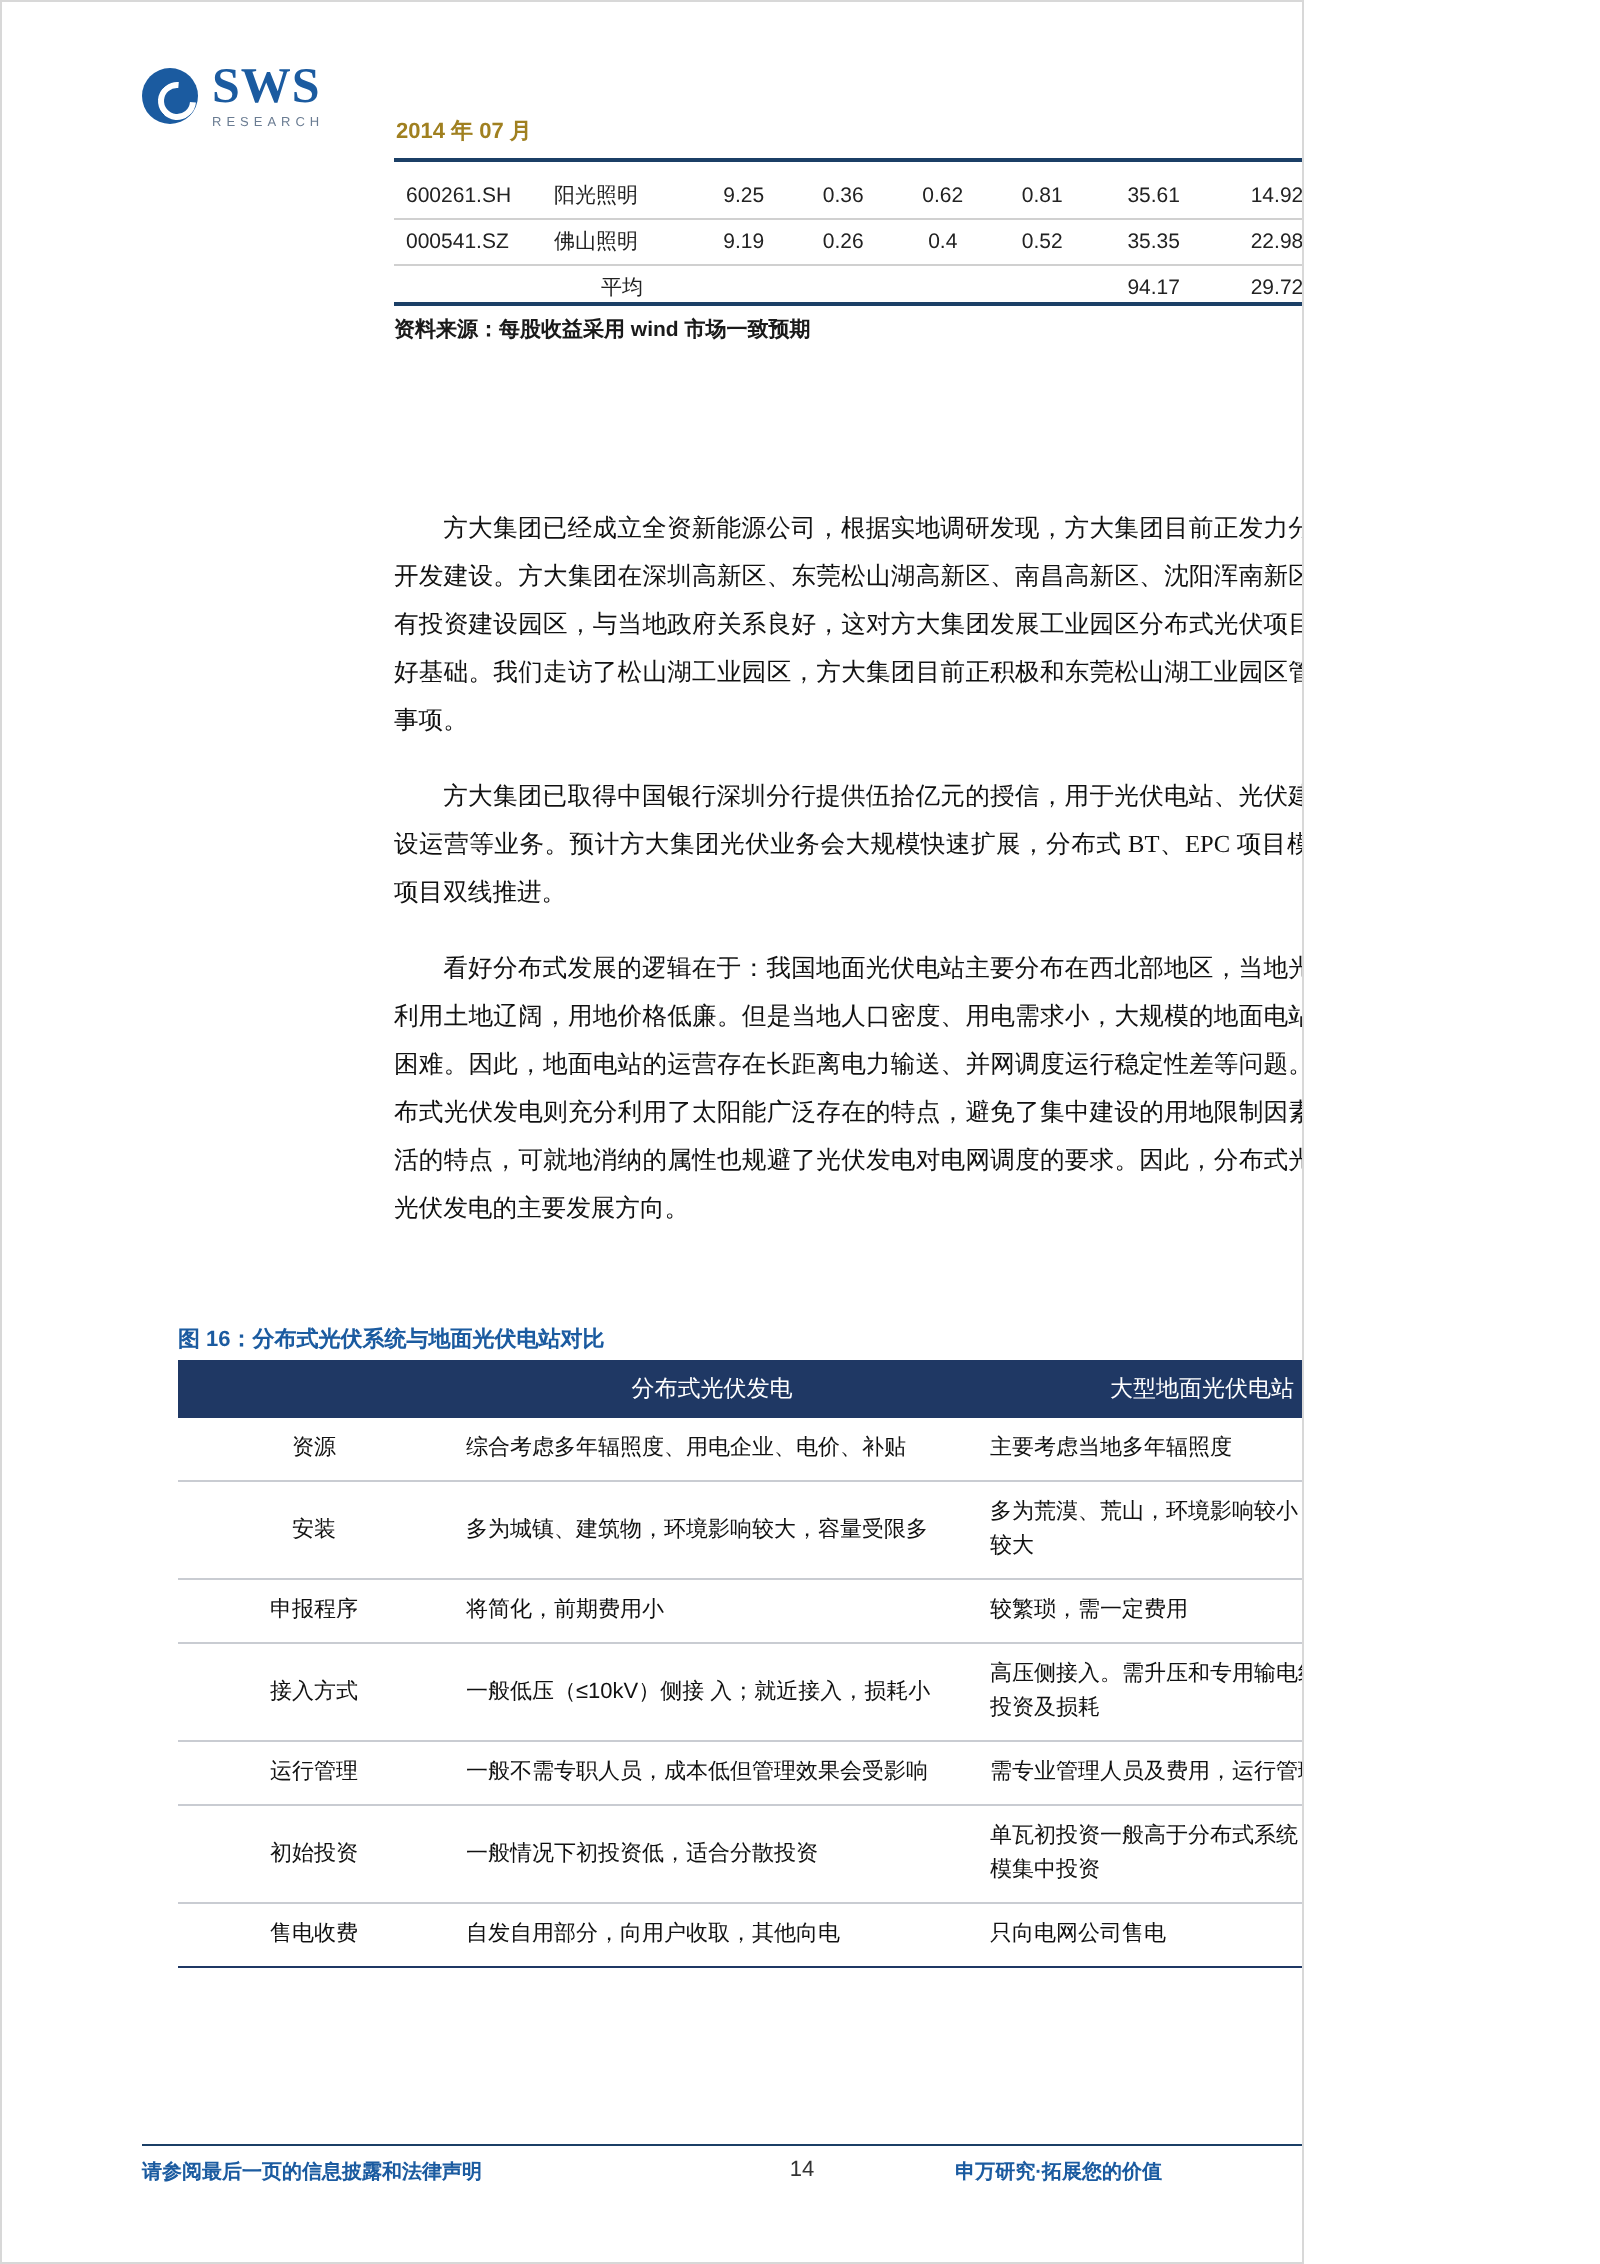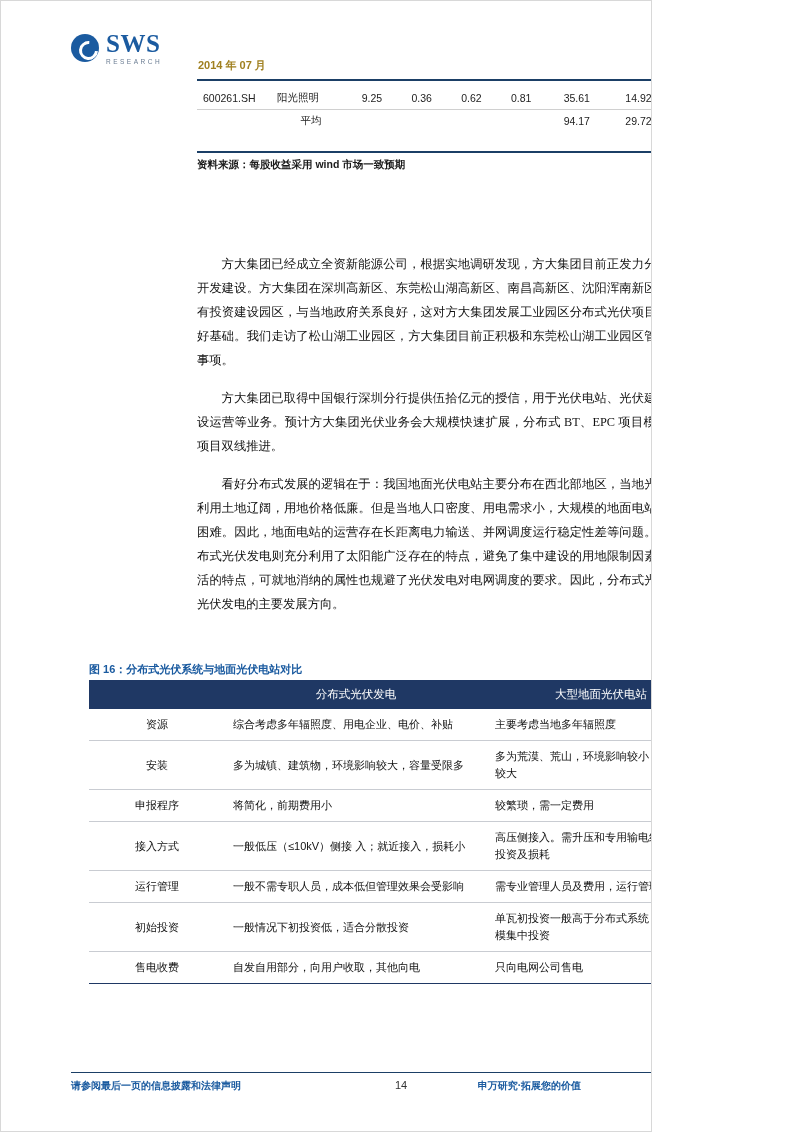--- a/index.html
+++ b/index.html
@@ -249,20 +249,31 @@
         <td class="c0">600261.SH</td>
         <td class="c1">阳光照明</td>
         <td>9.25</td>
         <td>0.36</td>
         <td>0.62</td>
         <td>0.81</td>
         <td>35.61</td>
         <td>14.92</td>
         <td>11.42</td>
       </tr>
+      <tr class="row-line">
+        <td class="c0">000541.SZ</td>
+        <td class="c1">佛山照明</td>
+        <td>9.19</td>
+        <td>0.26</td>
+        <td>0.4</td>
+        <td>0.52</td>
+        <td>35.35</td>
+        <td>22.98</td>
+        <td>17.67</td>
+      </tr>
       <tr class="avg">
         <td class="c0"></td>
         <td style="text-align:center">平均</td>
         <td></td>
         <td></td>
         <td></td>
         <td></td>
         <td>94.17</td>
         <td>29.72</td>
         <td class="last">21.40</td>

